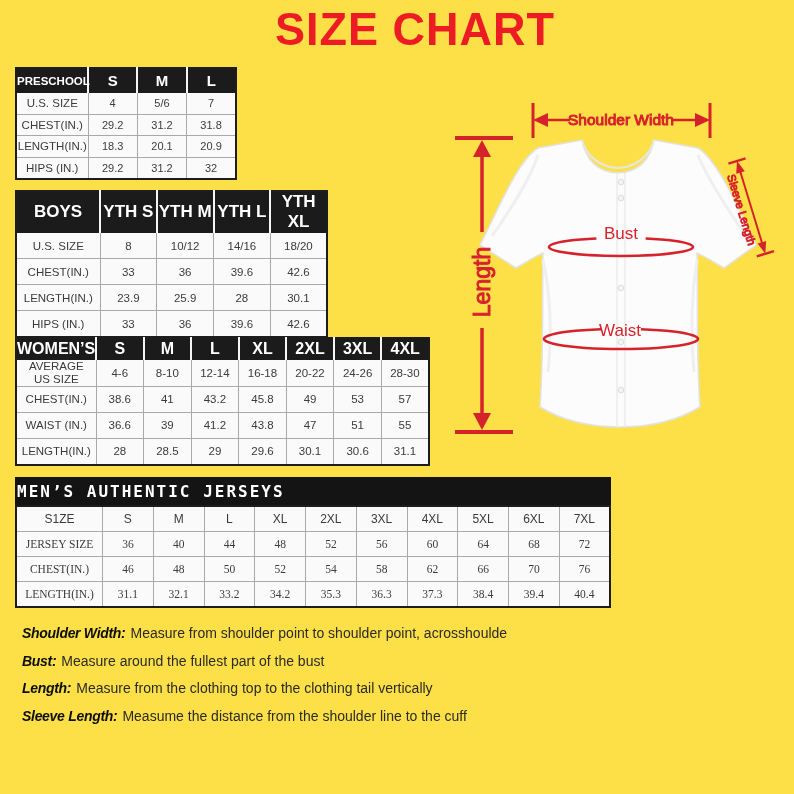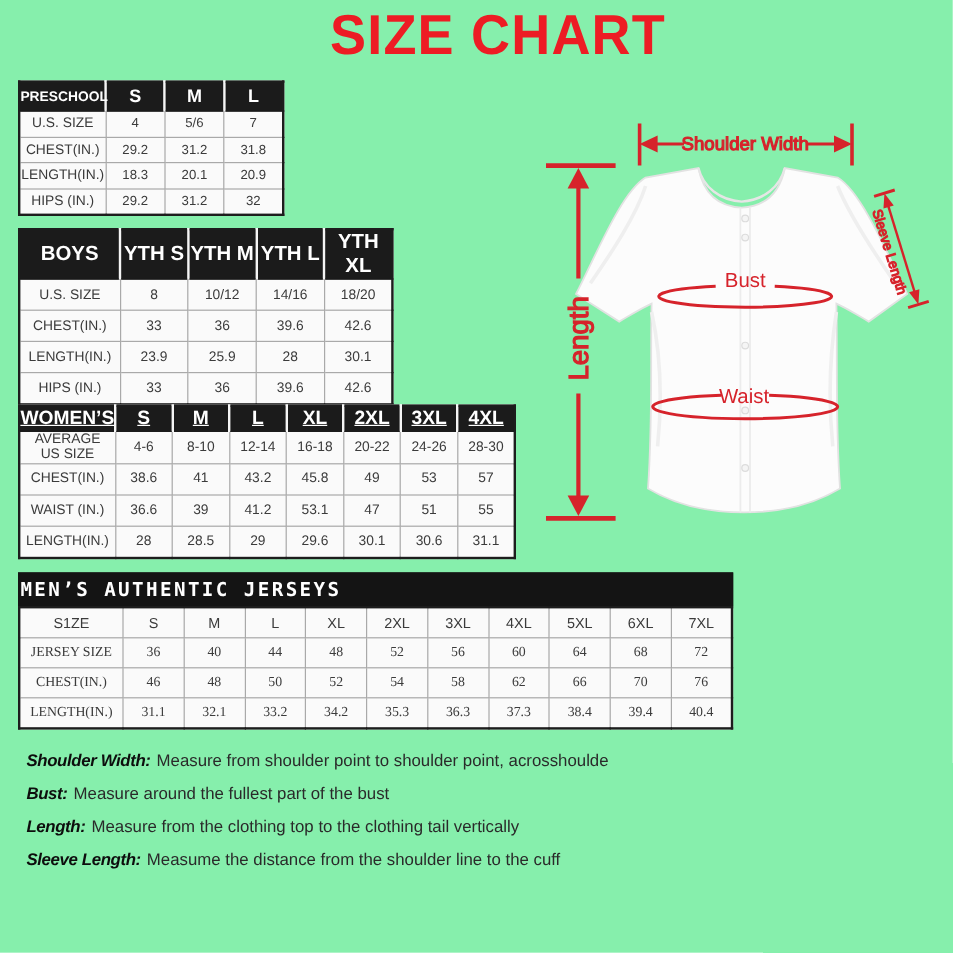--- a/index.html
+++ b/index.html
@@ -1,17 +1,17 @@
 <!DOCTYPE html>
 <html><head>
 <meta charset="utf-8">
 <style>
   html,body{margin:0;padding:0;}
   body{font-family:"Liberation Sans",sans-serif;}
-  #page{position:relative;width:794px;height:794px;background:#86efac;overflow:hidden;}
+  #page{position:relative;width:794px;height:794px;background:#fde047;overflow:hidden;}
 
   
   .page-title{
     position:absolute;left:36px;top:2px;width:758px;text-align:center;
     font-size:45px;font-weight:bold;letter-spacing:1px;color:#ed1c24;
     transform:scaleY(1.04);transform-origin:top center;
     font-family:"Liberation Sans",sans-serif;
   }
 
   
@@ -32,21 +32,21 @@
   .tbl-preschool thead th{height:23px;font-size:15px;margin-top:20px;}
   .tbl-preschool td{height:20.5px;}
   .tbl-preschool .col0{width:70px;font-size:11.5px;}
 
   .tbl-boys{left:15px;top:190px;width:313px;font-size:11.5px;}
   .tbl-boys thead th{height:25px;font-size:17px;}
   .tbl-boys td{height:25px;}
   .tbl-boys .col0{width:82px;}
 
   .tbl-womens{left:15px;top:337px;width:415px;font-size:11.5px;}
-  .tbl-womens thead th{height:20px;font-size:16px;text-decoration:underline;}
+  .tbl-womens thead th{height:20px;font-size:16px;}
   .tbl-womens td{height:25px;line-height:13px;}
   .tbl-womens .col0{width:78px;}
 
   .mens-bar{
     position:absolute;left:15px;top:477px;width:596px;height:28px;box-sizing:border-box;
     background:#141414;border:2px solid #141414;color:#fff;
     font-family:"DejaVu Sans Mono",monospace;font-weight:bold;font-size:16px;
     letter-spacing:2px;line-height:25px;
   }
   .tbl-mens{left:15px;top:505px;width:596px;font-size:11.5px;border-top:none;}
@@ -185,21 +185,21 @@
           <td>45.8</td>
           <td>49</td>
           <td>53</td>
           <td>57</td>
         </tr>
         <tr>
           <td class="col0">WAIST (IN.)</td>
           <td>36.6</td>
           <td>39</td>
           <td>41.2</td>
-          <td>53.1</td>
+          <td>43.8</td>
           <td>47</td>
           <td>51</td>
           <td>55</td>
         </tr>
         <tr>
           <td class="col0">LENGTH(IN.)</td>
           <td>28</td>
           <td>28.5</td>
           <td>29</td>
           <td>29.6</td>

